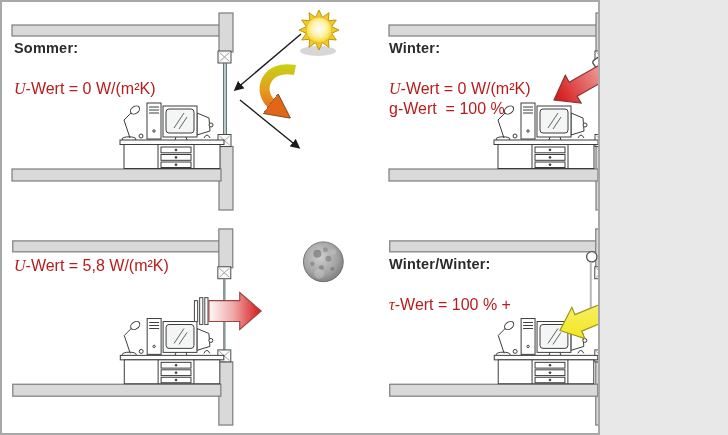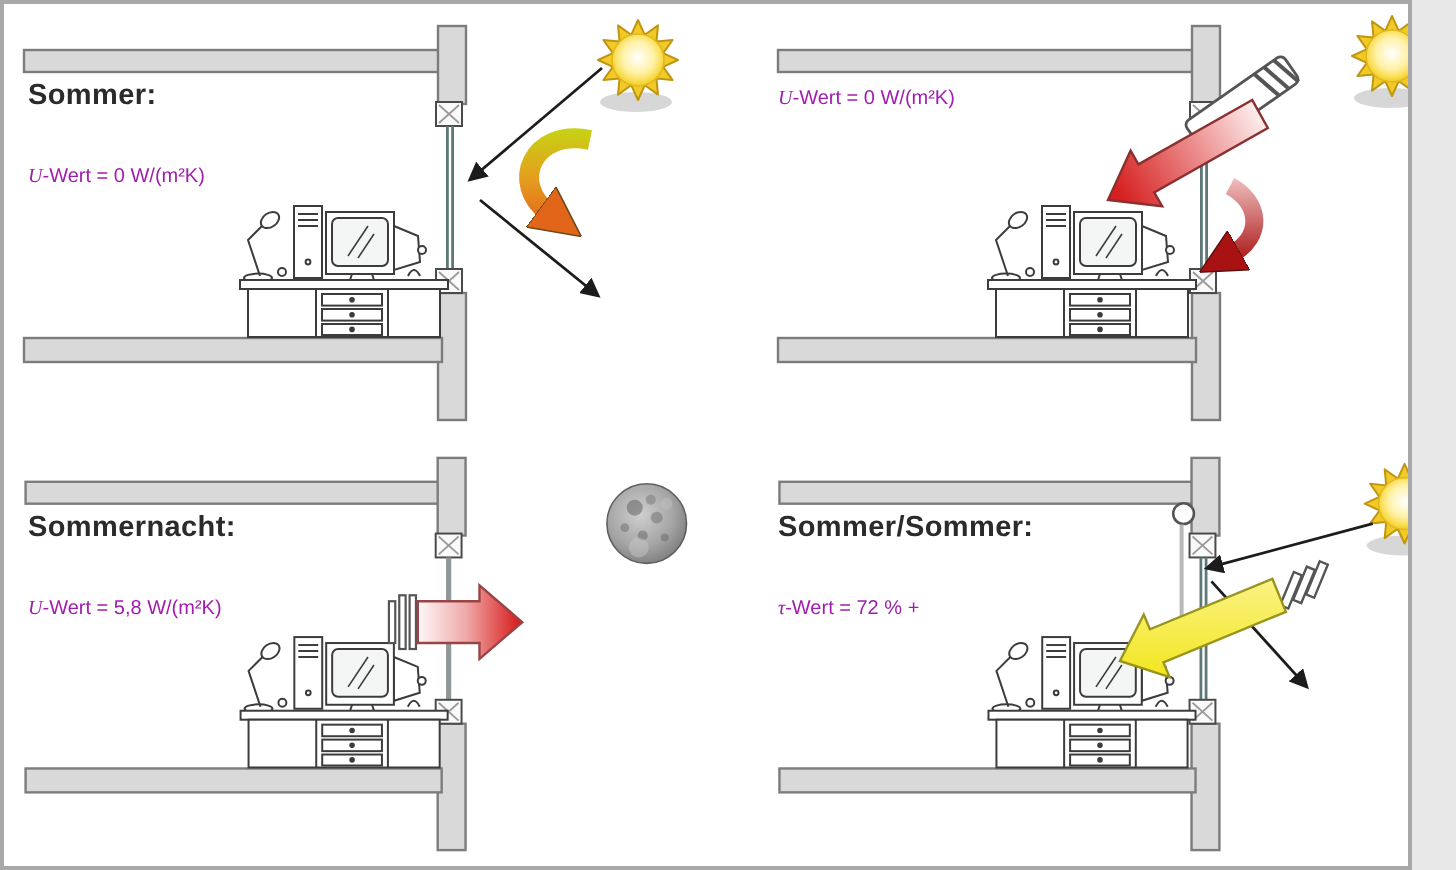--- a/index.html
+++ b/index.html
@@ -1,31 +1,31 @@
 <!DOCTYPE html>
 <html><head>
 <meta charset="utf-8">
 <style>
   html,body { margin:0; padding:0; background:#e8e8e8; }
   .stage {
-    position:relative; width:706px; height:435px; box-sizing:border-box;
+    position:relative; width:600px; height:435px; box-sizing:border-box;
     background:#ffffff; border:2px solid #a8a8a8; overflow:hidden;
     font-family:"Liberation Sans", sans-serif;
   }
   .panel { position:absolute; width:364px; height:218px; }
   #panel-sommer       { left:0;   top:0;   }
   #panel-winter       { left:362px; top:0; }
   #panel-sommernacht  { left:0;   top:216px; }
   #panel-sommerwinter { left:362px; top:216px; }
   .panel svg.scene { position:absolute; left:0; top:0; }
   .ptext { position:absolute; top:38px; z-index:3; }
   .p-left  .ptext { left:12px; }
   .p-right .ptext { left:25px; }
   .ptitle { font-weight:bold; font-size:14.5px; color:#2b2b2b; margin:0 0 23px 0; letter-spacing:0.2px; }
-  .pline  { font-size:10px; color:#a21caf; line-height:20px; white-space:pre; margin:0; }
+  .pline  { font-size:16px; color:#b91c1c; line-height:20px; white-space:pre; margin:0; }
   .sym    { font-style:italic; font-family:"Liberation Serif", serif; }
   .beam   { fill:#d9d9d9; stroke:#7c7c7c; stroke-width:1.2; }
   .glass  { stroke:#5d7878; stroke-width:1.4; }
   .glass3 { stroke:#8e9898; stroke-width:2.6; }
   .ray    { stroke:#1c1c1c; stroke-width:1.4; }
   .defs-holder { position:absolute; width:0; height:0; overflow:hidden; }
 </style>
 </head>
 <body>
 
@@ -178,21 +178,23 @@
       <g transform="translate(257,49) rotate(-35)">
         <rect x="-30" y="-8" width="60" height="16" rx="3" fill="#ffffff" stroke="#555555" stroke-width="1.4"></rect>
         <line x1="13" y1="-8" x2="17" y2="8" stroke="#555555" stroke-width="2"></line>
         <line x1="19" y1="-8" x2="23" y2="8" stroke="#555555" stroke-width="2"></line>
         <line x1="25" y1="-8" x2="29" y2="8" stroke="#555555" stroke-width="2"></line>
       </g>
       <polygon points="262.1,48.0 205.2,80.2 201.3,73.3 190,98 217.1,101.1 213.1,94.2 269.9,62.0" fill="url(#gWin)" stroke="#8a3030" stroke-width="1.2"></polygon>
       <path d="M 251 91 C 266 99, 268 116, 252 125" fill="none" stroke="url(#gWinCurve)" stroke-width="9" marker-end="url(#m-red)"></path>
     </svg>
     <div class="ptext">
+      <p class="ptitle">Winter:</p>
       <p class="pline"><span class="sym">U</span><span>-Wert = 0 W/(m²K)</span></p>
+      <p class="pline">g-Wert  = 100 %</p>
     </div>
   </div>
 
   <div class="panel p-left" id="panel-sommernacht">
     <svg class="scene" width="364" height="217" viewBox="0 0 364 218">
       <g>
         <rect class="beam" x="10" y="23" width="209" height="11"></rect>
         <rect class="beam" x="217" y="11" width="14" height="39"></rect>
         <rect class="beam" x="217" y="144.5" width="14" height="63.5"></rect>
         <rect class="beam" x="10" y="167" width="209" height="12"></rect>
@@ -205,21 +207,20 @@
       <use href="#desk" x="116" y="96"></use>
       <use href="#moon" x="322" y="44"></use>
       <g>
         <rect x="192.5" y="83" width="3.2" height="21" fill="#ffffff" stroke="#555555" stroke-width="1.1"></rect>
         <rect x="197.7" y="80" width="3.2" height="27" fill="#ffffff" stroke="#555555" stroke-width="1.1"></rect>
         <rect x="202.9" y="80" width="3.2" height="27" fill="#ffffff" stroke="#555555" stroke-width="1.1"></rect>
       </g>
       <polygon points="207,83 238,83 238,75 259.5,93.5 238,112 238,104 207,104" fill="url(#gNight)" stroke="#9a4545" stroke-width="1.2"></polygon>
     </svg>
     <div class="ptext">
-      <p class="ptitle">Sommernacht:</p>
       <p class="pline"><span class="sym">U</span><span>-Wert = 5,8 W/(m²K)</span></p>
     </div>
   </div>
 
   <div class="panel p-right" id="panel-sommerwinter">
     <svg class="scene" width="364" height="217" viewBox="0 0 364 218">
       <g>
         <rect class="beam" x="25" y="23" width="209" height="11"></rect>
         <rect class="beam" x="232" y="11" width="14" height="39"></rect>
         <rect class="beam" x="232" y="144.5" width="14" height="63.5"></rect>
@@ -246,18 +247,18 @@
         <g transform="translate(288.5,74.8) rotate(22.4)">
             <rect x="-2.2" y="-9" width="4.4" height="18" fill="#ffffff" stroke="#555555" stroke-width="1.2"></rect>
           </g>
         <g transform="translate(295,72.1) rotate(22.4)">
             <rect x="-2.2" y="-9" width="4.4" height="18" fill="#ffffff" stroke="#555555" stroke-width="1.2"></rect>
           </g>
       </g>
       <polygon points="272.6,71.7 211.1,97.1 208.0,89.7 196,113 221.0,121.1 217.9,113.7 279.4,88.3" fill="url(#gYel)" stroke="#98941e" stroke-width="1.2"></polygon>
     </svg>
     <div class="ptext">
-      <p class="ptitle">Sommer/Sommer:</p>
-      <p class="pline"><span class="sym">τ</span><span>-Wert = 72 % +</span></p>
+      <p class="ptitle">Winter/Winter:</p>
+      <p class="pline"><span class="sym">τ</span><span>-Wert = 100 % +</span></p>
     </div>
   </div>
 
 </div>
 
 </body></html>

